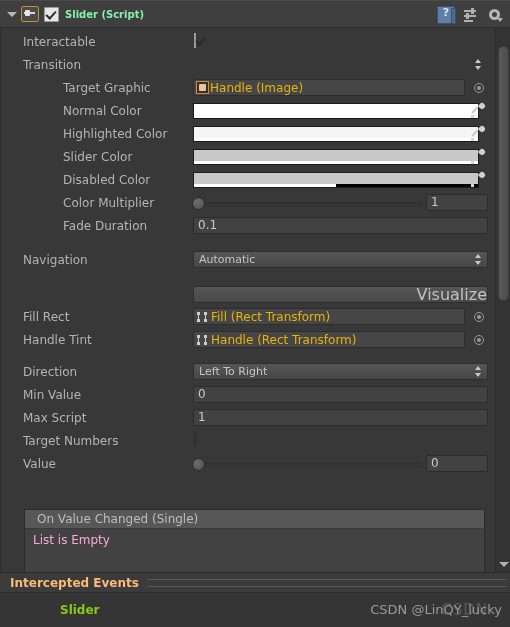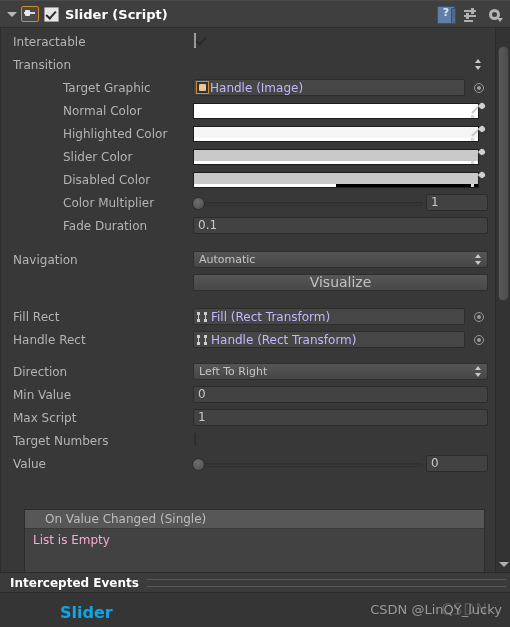--- a/index.html
+++ b/index.html
@@ -90,23 +90,23 @@
     border: solid #2a2a2a;
     border-width: 0 2px 2px 0;
     transform: rotate(42deg);
   }
   .check-box.dark {
     background: #4a4a4a;
     border: 1px solid #2e2e2e;
     box-shadow: inset 0 1px 1px rgba(0,0,0,.35);
   }
   .comp-title {
-    font-size: 13px;
+    font-size: 10px;
     font-weight: bold;
-    color: #ffffff;
+    color: #86efac;
     margin-left: 6px;
     white-space: nowrap;
   }
   .header-icons {
     position: absolute;
     right: 7px; top: 5px;
     display: flex;
     align-items: center;
     gap: 9px;
   }
@@ -186,21 +186,21 @@
     white-space: nowrap;
     flex: 0 0 auto;
   }
   .lbl.ind { padding-left: 18px; }
   .rowwrap {
     position: relative;
     height: 23px;
   }
   .rowwrap .lbl {
     position: absolute;
-    left: 12px;
+    left: 22px;
     top: 3px;
   }
   .rowwrap .lbl.ind { left: 44px; text-align: right; }
 
   
   .dropdown {
     position: absolute;
     left: 192px;
     top: 1px;
     width: 295px;
@@ -242,21 +242,21 @@
     left: 192px;
     top: 1px;
     width: 272px;
     height: 17px;
     background: #464646;
     border: 1px solid #2d2d2d;
     border-radius: 2px;
     box-sizing: border-box;
     display: flex;
     align-items: center;
-    color: #c4b5fd;
+    color: #eab308;
     font-size: 12px;
     padding-left: 2px;
   }
   .obj-ico-img {
     width: 13px; height: 13px;
     border: 1px solid #d08b2a;
     background: #333;
     margin-right: 1px;
     position: relative;
     flex: 0 0 auto;
@@ -410,30 +410,30 @@
     color: #c8c8c8;
     font-size: 12px;
     line-height: 15px;
     padding-left: 4px;
   }
 
   
   .btn {
     position: absolute;
     left: 192px;
-    top: 1px;
+    top: 13px;
     width: 295px;
     height: 17px;
     background: linear-gradient(#565656, #484848);
     border: 1px solid #2e2e2e;
     border-radius: 2px;
     box-sizing: border-box;
-    text-align: center;
+    text-align: right;
     color: #c2c2c2;
-    font-size: 14px;
+    font-size: 16px;
     line-height: 15px;
   }
 
   
   .cbcell {
     position: absolute;
     left: 193px;
     top: 2px;
   }
 
@@ -448,21 +448,21 @@
     border: 1px solid #2c2c2c;
     box-sizing: border-box;
   }
   .event-header {
     height: 19px;
     background: #575757;
     border-bottom: 1px solid #3a3a3a;
     color: #bdbdbd;
     font-size: 12px;
     line-height: 18px;
-    padding-left: 20px;
+    padding-left: 12px;
     box-sizing: border-box;
   }
   .event-empty {
     color: #f9a8d4;
     font-size: 12px;
     padding: 4px 0 0 8px;
   }
 
   
   .scrollbar {
@@ -505,21 +505,21 @@
     position: relative;
     height: 20px;
     background: #3b3b3b;
     border-top: 1px solid #2a2a2a;
     display: flex;
     align-items: center;
     padding-left: 10px;
     box-sizing: border-box;
   }
   .intercepted .ititle {
-    color: #ffffff;
+    color: #fdba74;
     font-size: 12px;
     font-weight: bold;
     white-space: nowrap;
   }
   .intercepted .rule {
     flex: 1;
     margin-left: 8px;
     margin-right: 4px;
     height: 6px;
     border-top: 1px solid #585858;
@@ -530,22 +530,22 @@
   .bottompanel {
     position: relative;
     height: 35px;
     background: #353535;
     border-top: 1px solid #2a2a2a;
   }
   .bottom-label {
     position: absolute;
     left: 60px;
     top: 10px;
-    color: #0ea5e9;
-    font-size: 16px;
+    color: #84cc16;
+    font-size: 12px;
     font-weight: bold;
   }
   .watermark {
     position: absolute;
     right: 8px;
     top: 9px;
     color: #9a9a9a;
     font-size: 13px;
     white-space: nowrap;
   }
@@ -701,21 +701,21 @@
             <i class="d"></i>
             <i class="v1"></i>
             <i class="v2"></i>
         </span>
         <span>Fill (Rect Transform)</span>
       </span>
       <span class="obj-dot"></span>
     </div>
 
     <div class="rowwrap">
-      <span class="lbl">Handle Rect</span>
+      <span class="lbl">Handle Tint</span>
       <span class="objfield">
         <span class="obj-ico-rect">
           <i class="a"></i>
             <i class="b"></i>
             <i class="c"></i>
             <i class="d"></i>
             <i class="v1"></i>
             <i class="v2"></i>
         </span>
         <span>Handle (Rect Transform)</span>

